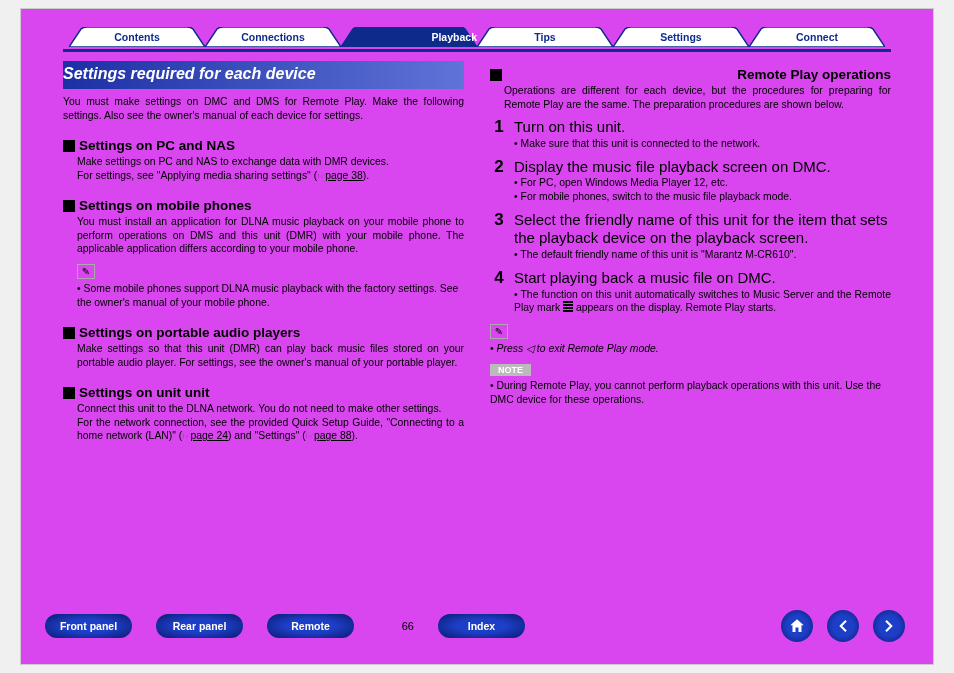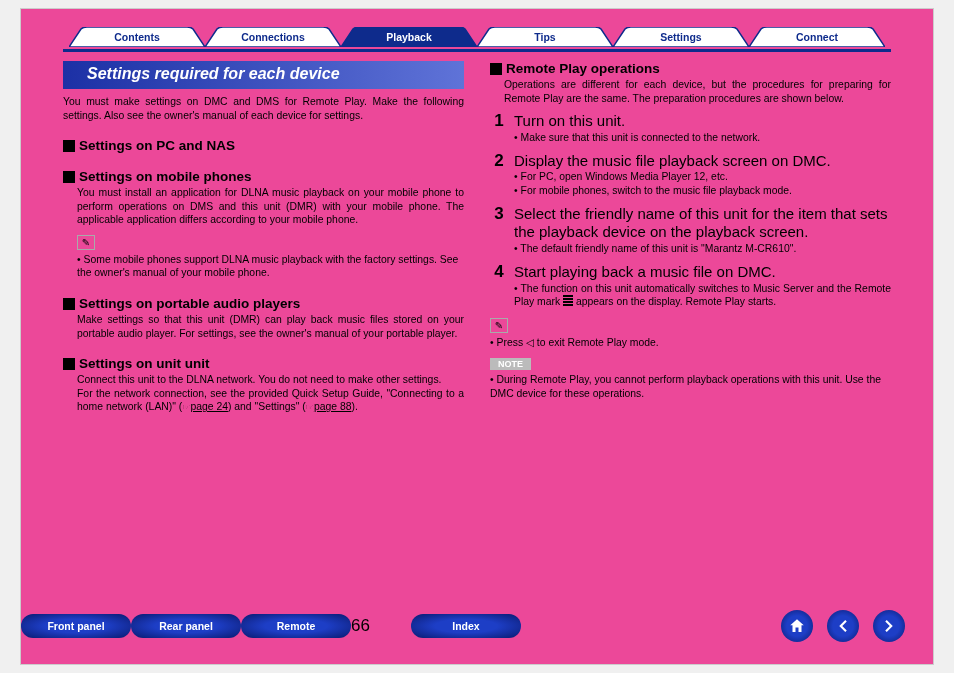--- a/index.html
+++ b/index.html
@@ -8,21 +8,21 @@
     height: 673px;
     background: #f0f0f0;
     font-family: Arial, Helvetica, sans-serif;
     position: relative;
     overflow: hidden;
   }
   .page {
     position: absolute;
     left: 20px; top: 8px;
     width: 914px; height: 657px;
-    background: #ec4899;
+    background: #d946ef;
     border: 1px solid #ccc;
   }
   
   .tabs {
     position: absolute;
     left: 0; top: 18px;
     width: 100%;
     height: 32px;
   }
   .tabs-row { display:flex; gap:0; justify-content:center; }
@@ -32,39 +32,39 @@
     position: relative;
     text-align: center;
     line-height: 20px;
     font-size: 10.5px;
     font-weight: bold;
     color: #0e2b8c;
     cursor: pointer;
   }
   .tab svg { position:absolute; left:0; top:0; width:100%; height:100%; }
   .tab span { position:relative; z-index:2; }
-  .tab.active { color:#fff; }
+  .tab.active { color:#fff;text-align:right; }
   .tabs-underline {
     position:absolute; left:42px; right:42px; top:22px;
     height:3px; background:#0e2b8c;
   }
   
   .content {
     position:absolute;
     left: 42px; right:42px; top:52px; bottom:70px;
     display:flex; gap:26px;
     font-size:10.4px;
     color:#000;
   }
   .col { flex:1 1 50%; }
   .section-banner {
     background: linear-gradient(to right, #1c30a5, #5f73d8);
     color:#fff; font-weight:bold; font-style:italic;
     font-size:16px; line-height:24px;
-    padding:1px 8px 3px 24px;
+    padding:1px 8px 3px 0;
     margin-bottom:6px;
   }
   .indent { padding-left:14px; }
   p.body { text-align:justify; line-height:1.3; }
   .h2row { font-weight:bold; font-size:13.5px; margin-top:16px; margin-bottom:2px; display:flex; align-items:flex-start; }
   .h2row .sq { width:12px; height:12px; background:#000; display:inline-block; margin-right:4px; margin-top:2px; flex:0 0 12px;}
   .h2row .txt { flex:1; }
   .link { text-decoration: underline; color:#000; cursor:pointer; }
   .pencil {
     width:18px; height:15px; border:1px solid #aaa; display:flex;
@@ -83,29 +83,29 @@
     font-size:9px; font-weight:bold; padding:1px 8px; border-radius:0;
     margin:8px 0 3px 0;
   }
   .nb-icon { font-size:9px; }
   
   .footer {
     position:absolute; left:0; right:0; bottom:22px; height:32px;
     display:flex; align-items:center;
   }
   .pill {
-    width:110px; height:24px;
+    width:87px; height:24px;
     background: radial-gradient(ellipse at center, #1d3ec6 40%, #0b1a6e 100%);
     color:#fff; font-size:10.5px; font-weight:bold;
     border-radius:12px;
     display:flex; align-items:center; justify-content:center;
-    cursor:pointer;
+    margin-left:24px; cursor:pointer;
   }
   .pagenum {
-    font-size:17px; width:60px; text-align:left;
+    font-size:11px; width:60px; text-align:right;
   }
   .navbtn {
     width:32px; height:32px; border-radius:50%;
     background: radial-gradient(circle at center, #1d3ec6 45%, #0b1a6e 100%);
     display:flex; align-items:center; justify-content:center;
     color:#fff; margin-left:14px; cursor:pointer;
   }
   .navbtn svg { width:18px; height:18px; fill:#fff; }
 </style>
 </head>
@@ -141,20 +141,26 @@
 
     <div class="col">
       <div class="section-banner">Settings required for each device</div>
 
       <p class="body">You must make settings on DMC and DMS for Remote Play. Make the following settings. Also see the owner's manual of each device for settings.</p>
 
       <div class="h2row">
         <span class="sq"></span>
         <span class="txt">Settings on PC and NAS</span>
       </div>
+      <div class="indent">
+        <p class="body">Make settings on PC and NAS to exchange data with DMR devices.</p>
+        <p class="body">
+          <span>For settings, see "Applying media sharing settings" (</span><span class="nb-icon">☞</span><a class="link">page 38</a><span>).</span>
+        </p>
+      </div>
 
       <div class="h2row">
         <span class="sq"></span>
         <span class="txt">Settings on mobile phones</span>
       </div>
       <div class="indent">
         <p class="body">You must install an application for DLNA music playback on your mobile phone to perform operations on DMS and this unit (DMR) with your mobile phone. The applicable application differs according to your mobile phone.</p>
       </div>
       <div class="pencil">✎</div>
       <ul class="dot">
@@ -175,21 +181,21 @@
       </div>
       <div class="indent">
         <p class="body">Connect this unit to the DLNA network. You do not need to make other settings.</p>
         <p class="body">
           <span>For the network connection, see the provided Quick Setup Guide, "Connecting to a home network (LAN)" (</span><span class="nb-icon">☞</span><a class="link">page 24</a><span>) and "Settings" (</span><span class="nb-icon">☞</span><a class="link">page 88</a><span>).</span>
         </p>
       </div>
     </div>
 
     <div class="col">
-      <div class="h2row" style="margin-top:0;">
+      <div class="h2row" style="margin-top:6px;text-align:right;">
         <span class="sq"></span>
         <span class="txt">Remote Play operations</span>
       </div>
       <div class="indent">
         <p class="body">Operations are different for each device, but the procedures for preparing for Remote Play are the same. The preparation procedures are shown below.</p>
       </div>
 
       
       <div class="steps" id="steps">
           <div class="step">
@@ -230,21 +236,21 @@
                       <rect x="0" y="3" width="10" height="2" fill="#000"></rect>
                       <rect x="0" y="6" width="10" height="2" fill="#000"></rect>
                       <rect x="0" y="9" width="10" height="2" fill="#000"></rect>
                     </svg></span>  appears on the display. Remote Play starts.</li>
               </ul>
             </div>
           </div>
         </div>
 
       <div class="pencil" style="margin-left:0;">✎</div>
-      <ul class="dot" style="padding-left:0;">
+      <ul class="dot" style="padding-left:0;font-style:italic;">
         <li>Press ◁ to exit Remote Play mode.</li>
       </ul>
 
       <div class="note-badge">NOTE</div>
       <ul class="dot" style="padding-left:0;">
         <li>During Remote Play, you cannot perform playback operations with this unit. Use the DMC device for these operations.</li>
       </ul>
     </div>
   </div>
 

